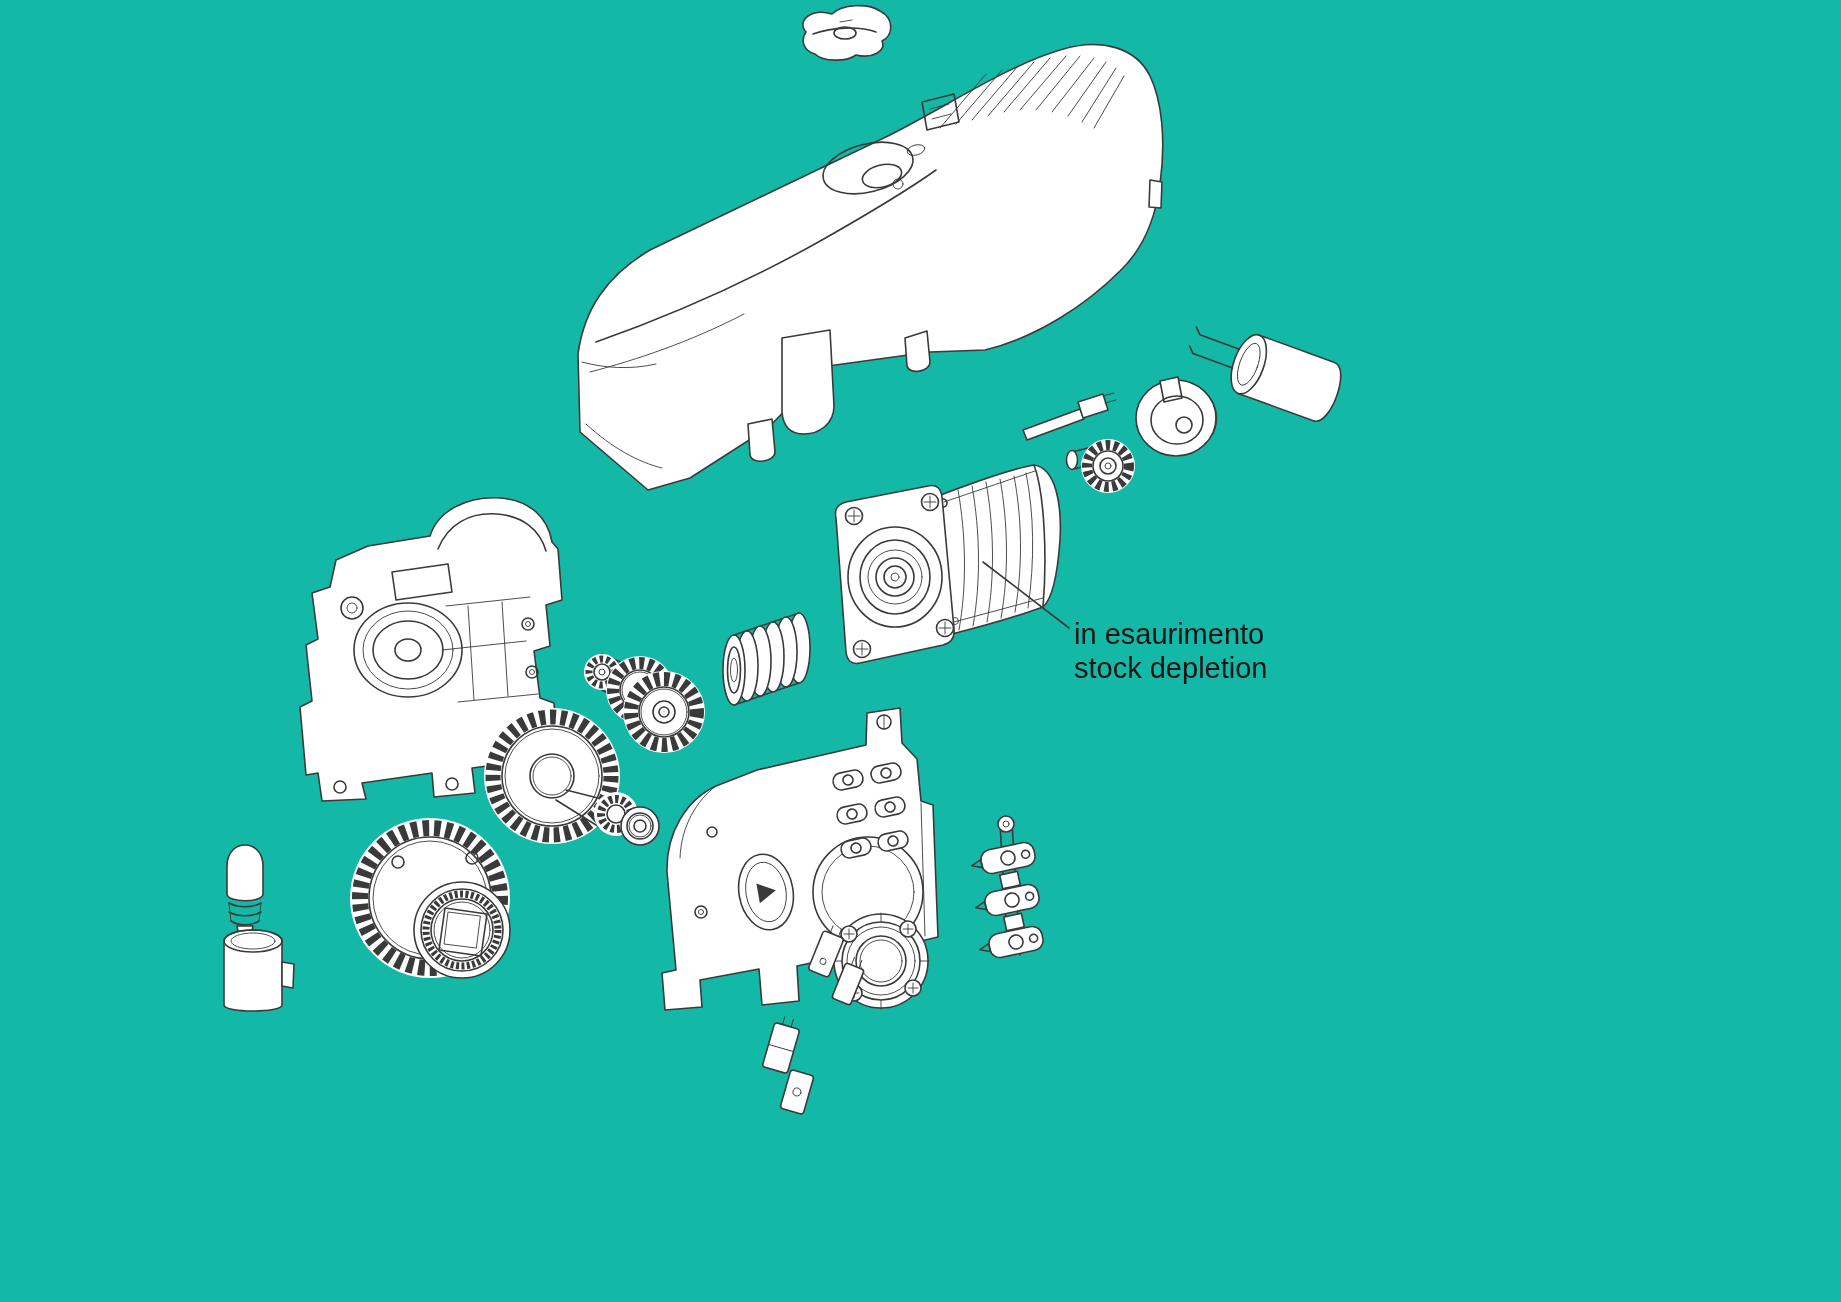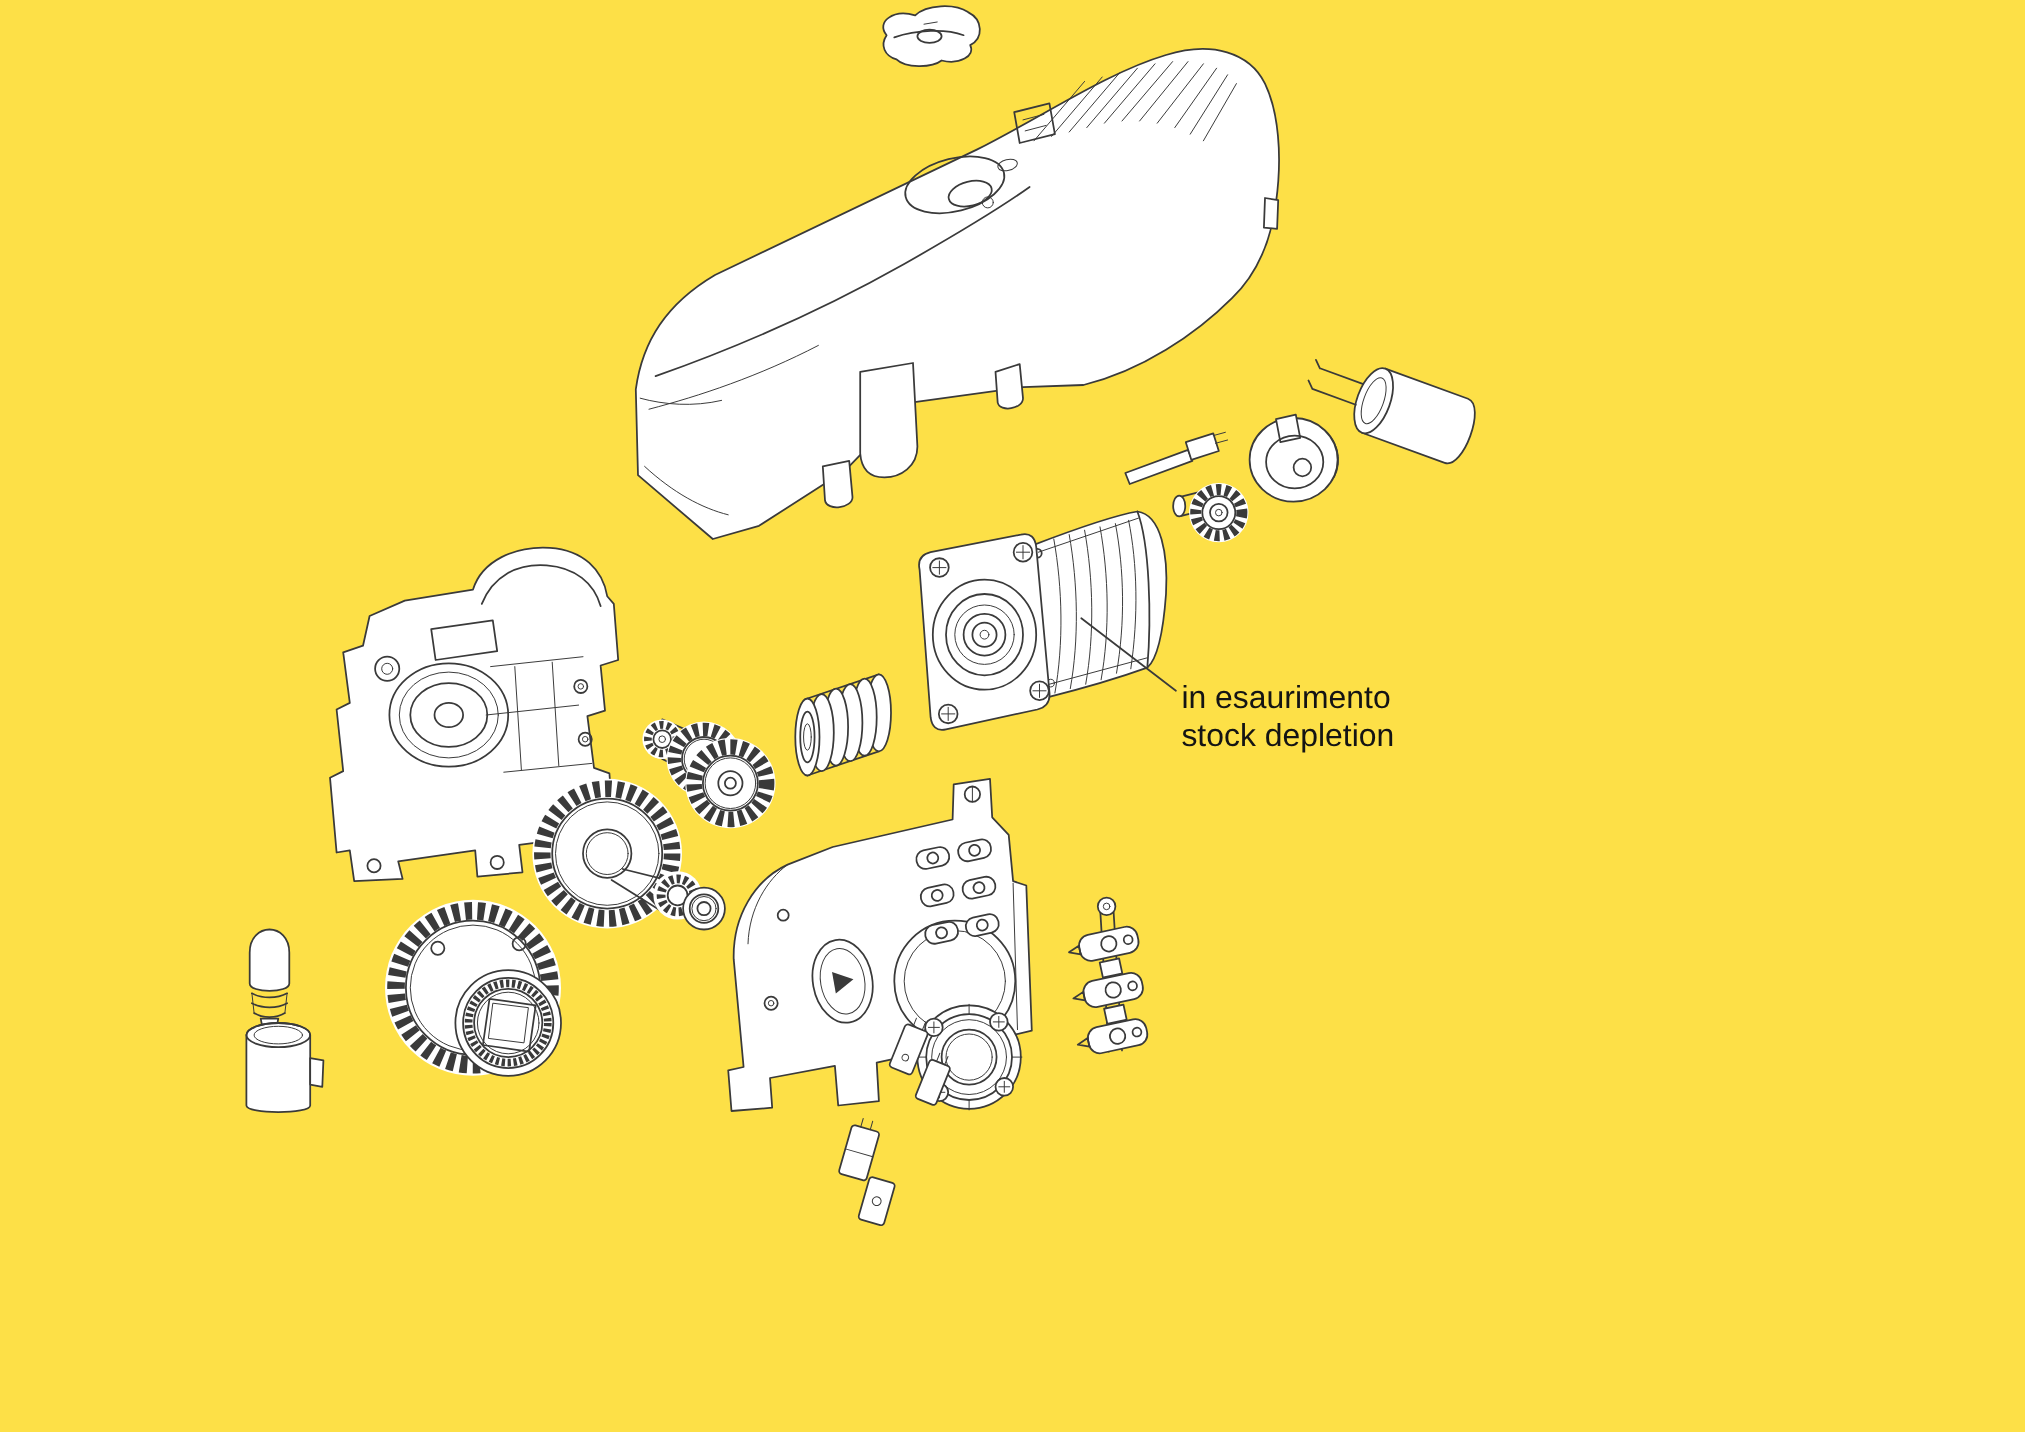--- a/index.html
+++ b/index.html
@@ -1,16 +1,16 @@
 <!DOCTYPE html>
 <html><head>
 <meta charset="utf-8">
 <style>
   html,body{margin:0;padding:0;background:#fff;}
-  .stage{position:relative;width:1841px;height:1302px;background:#fde047;overflow:hidden;
+  .stage{position:relative;width:1841px;height:1302px;background:#14b8a6;overflow:hidden;
          font-family:"Liberation Sans", sans-serif;}
   svg{display:block;}
   .ln{fill:none;stroke:#3a3a3a;stroke-width:1.6;stroke-linecap:round;stroke-linejoin:round;}
   .fw{fill:#ffffff;stroke:#3a3a3a;stroke-width:1.6;stroke-linecap:round;stroke-linejoin:round;}
   .thin{fill:none;stroke:#3a3a3a;stroke-width:0.9;stroke-linecap:round;}
   .teeth{fill:none;stroke:#3a3a3a;}
   .dk{fill:#3a3a3a;stroke:none;}
   .anno{font-size:29px;fill:#141414;}
 </style>
 </head>

